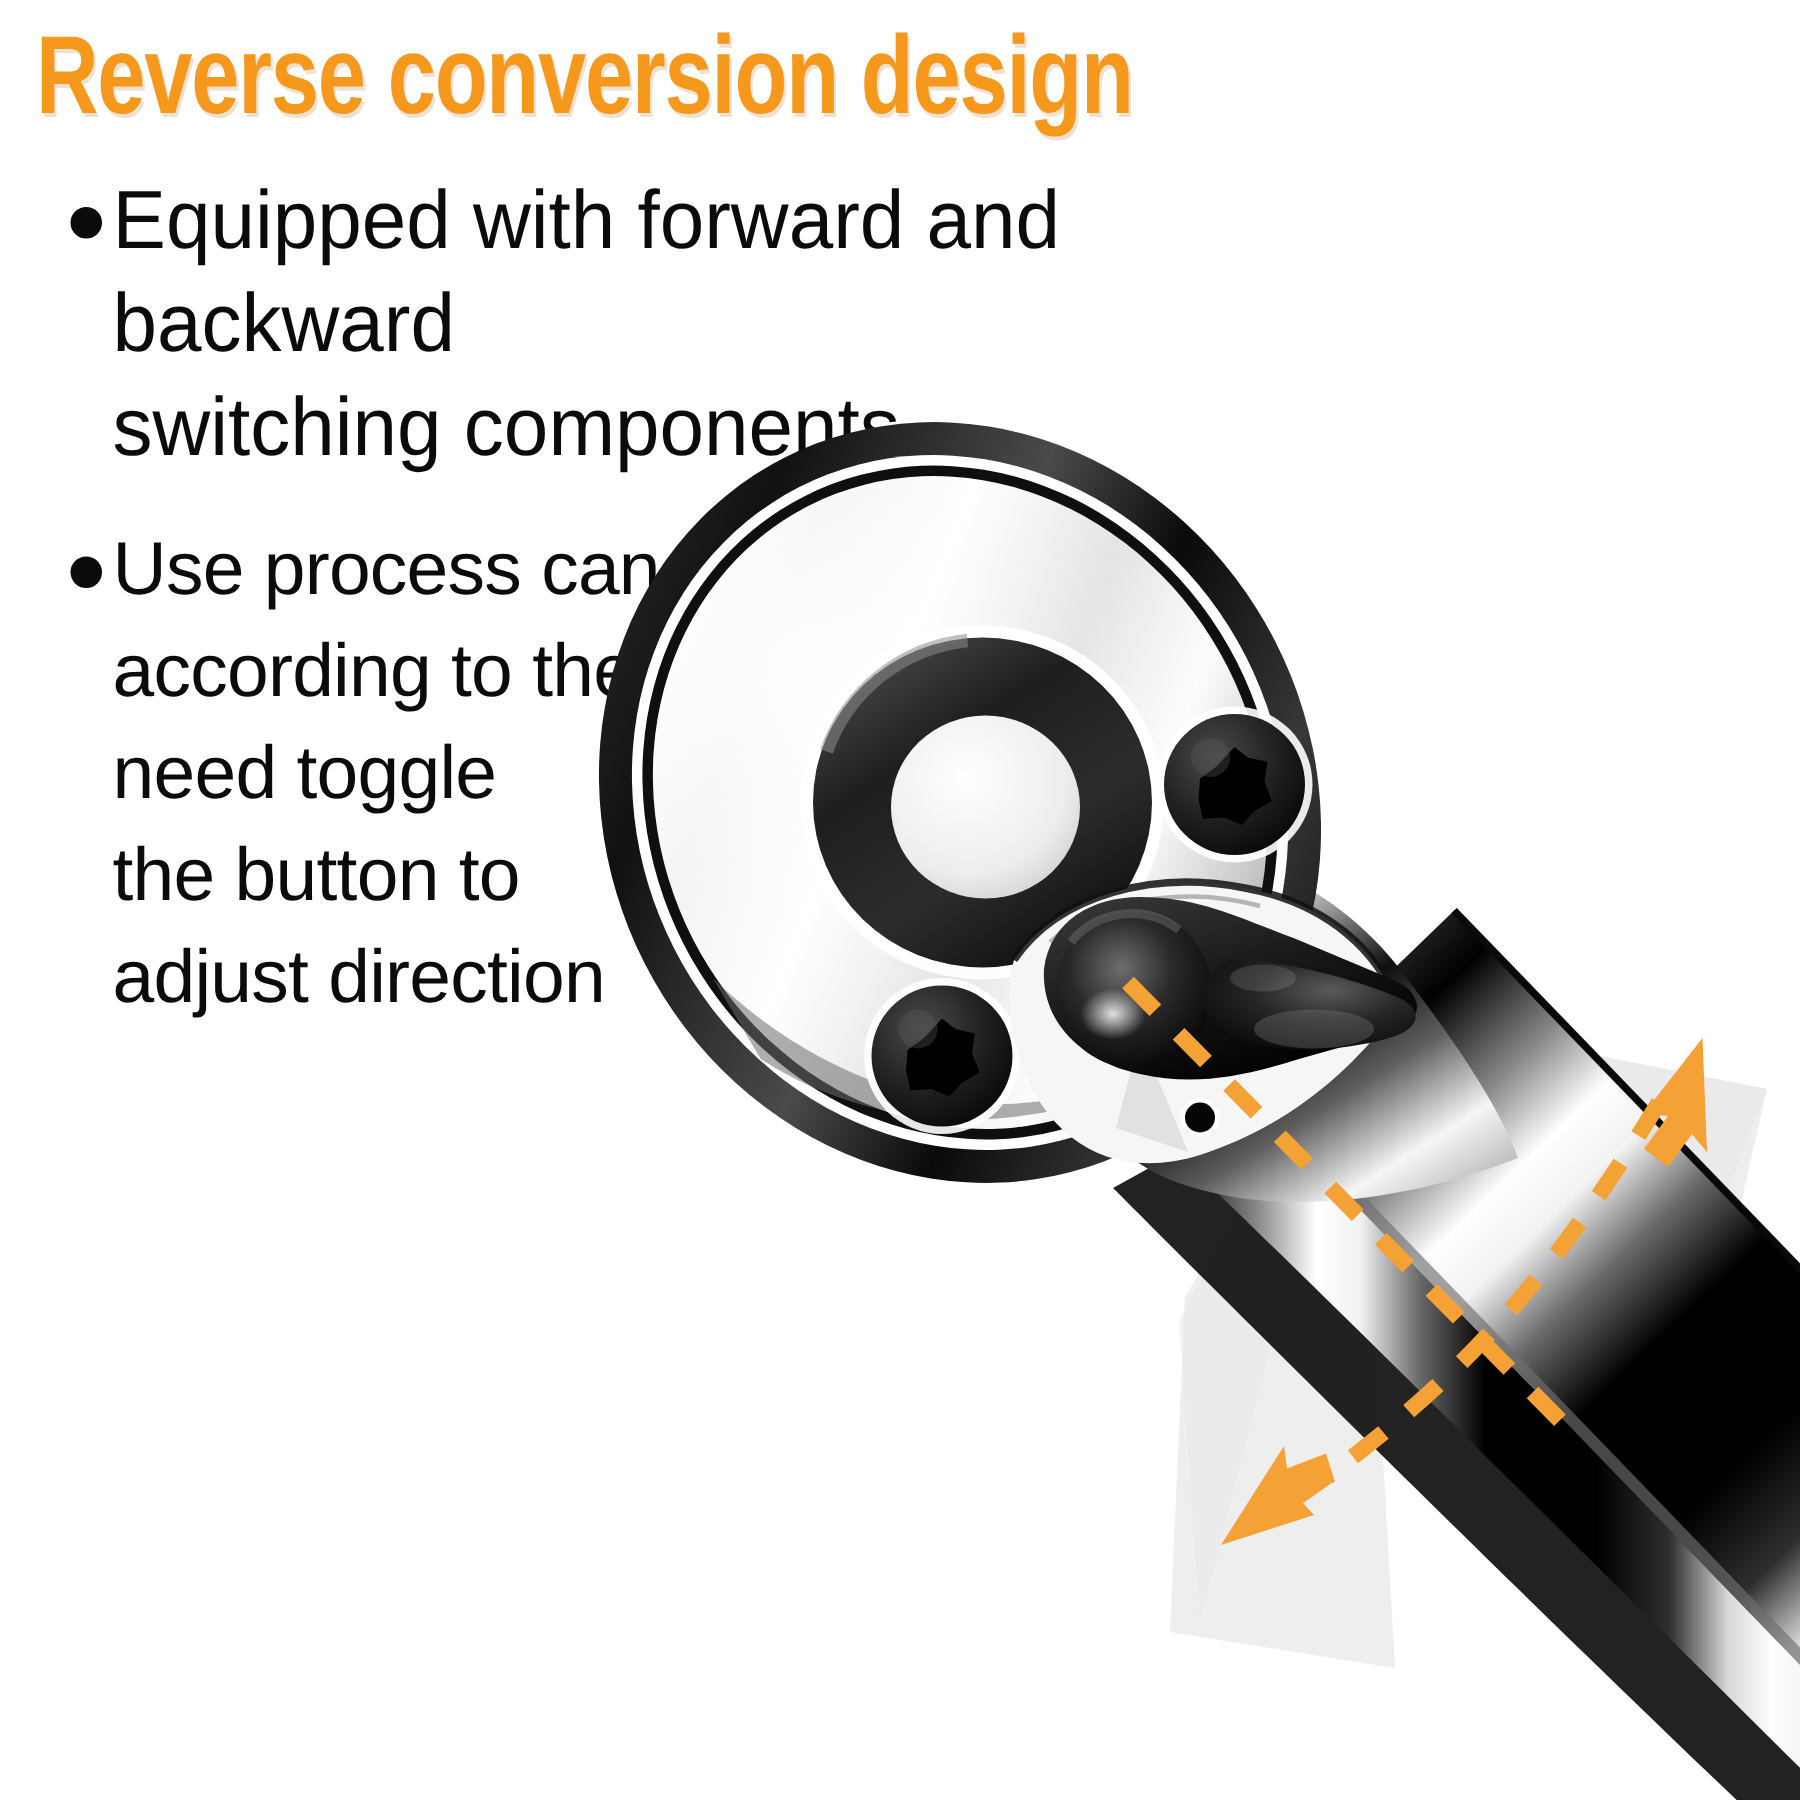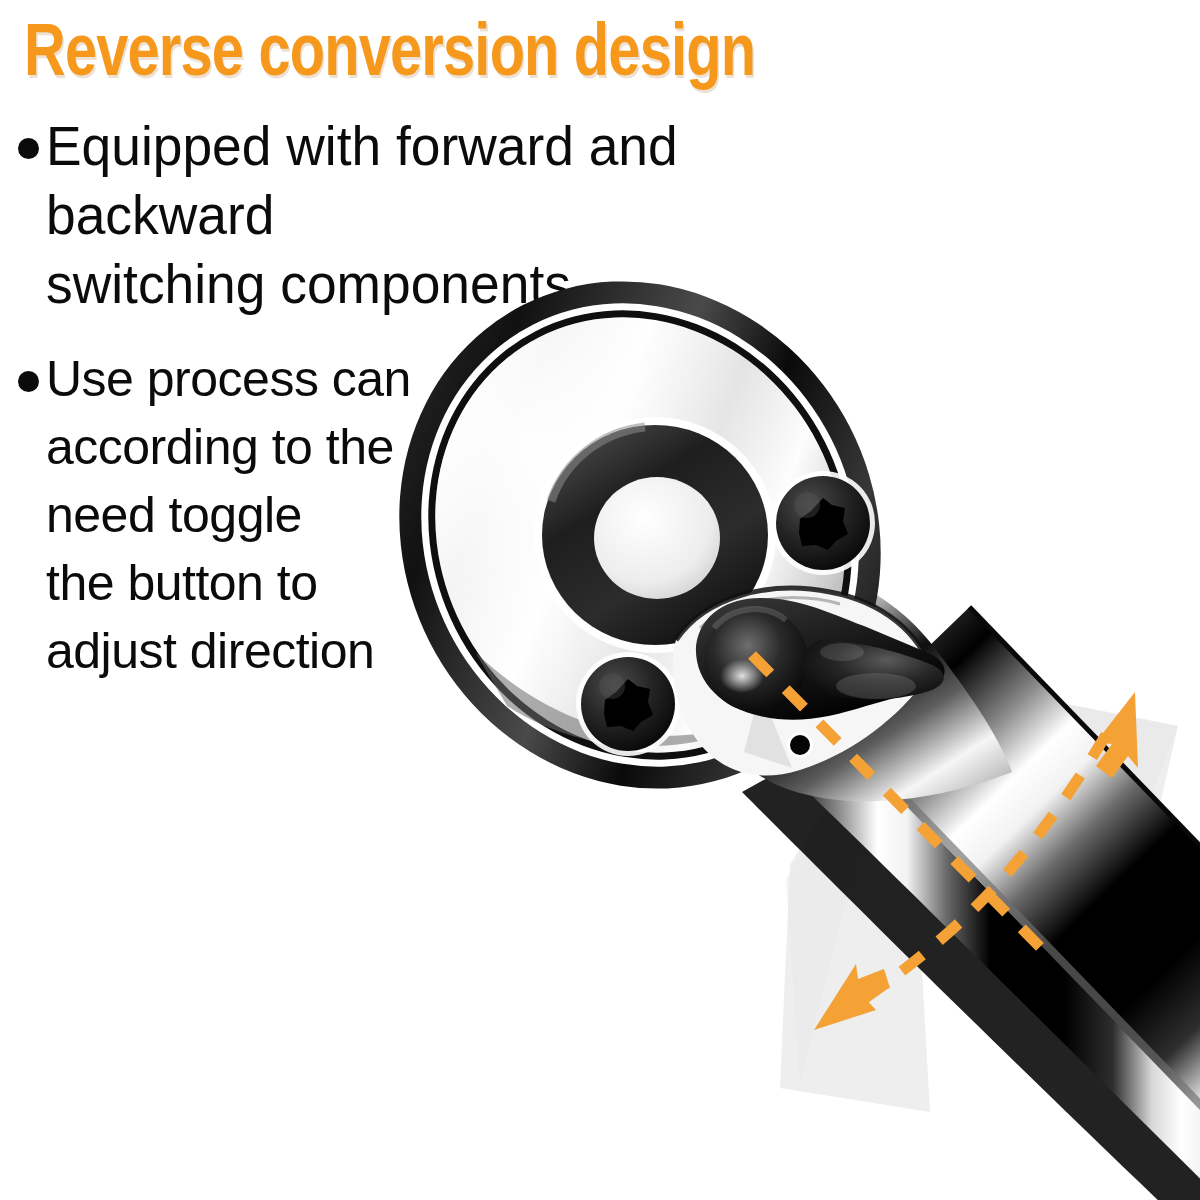--- a/index.html
+++ b/index.html
@@ -20,21 +20,21 @@
     font-size:74px;
     line-height:80px;
     letter-spacing:-1px;
     transform:scaleX(0.78);
     transform-origin:left center;
     white-space:nowrap;
     text-shadow:2px 3px 0 rgba(150,90,10,.18);
   }
 
   
-  #bullets{position:absolute;left:0;top:112px;width:940px;}
+  #bullets{position:absolute;left:16px;top:112px;width:940px;padding-left:13px;}
   .bullet{position:relative;display:block;}
   .bullet .dot{
     position:absolute;left:18px;width:21px;height:21px;border-radius:50%;
     background:#0b0b0b;
   }
   .bullet .txt{
     display:block;color:#0b0b0b;
     white-space:pre-line;
   }
 

